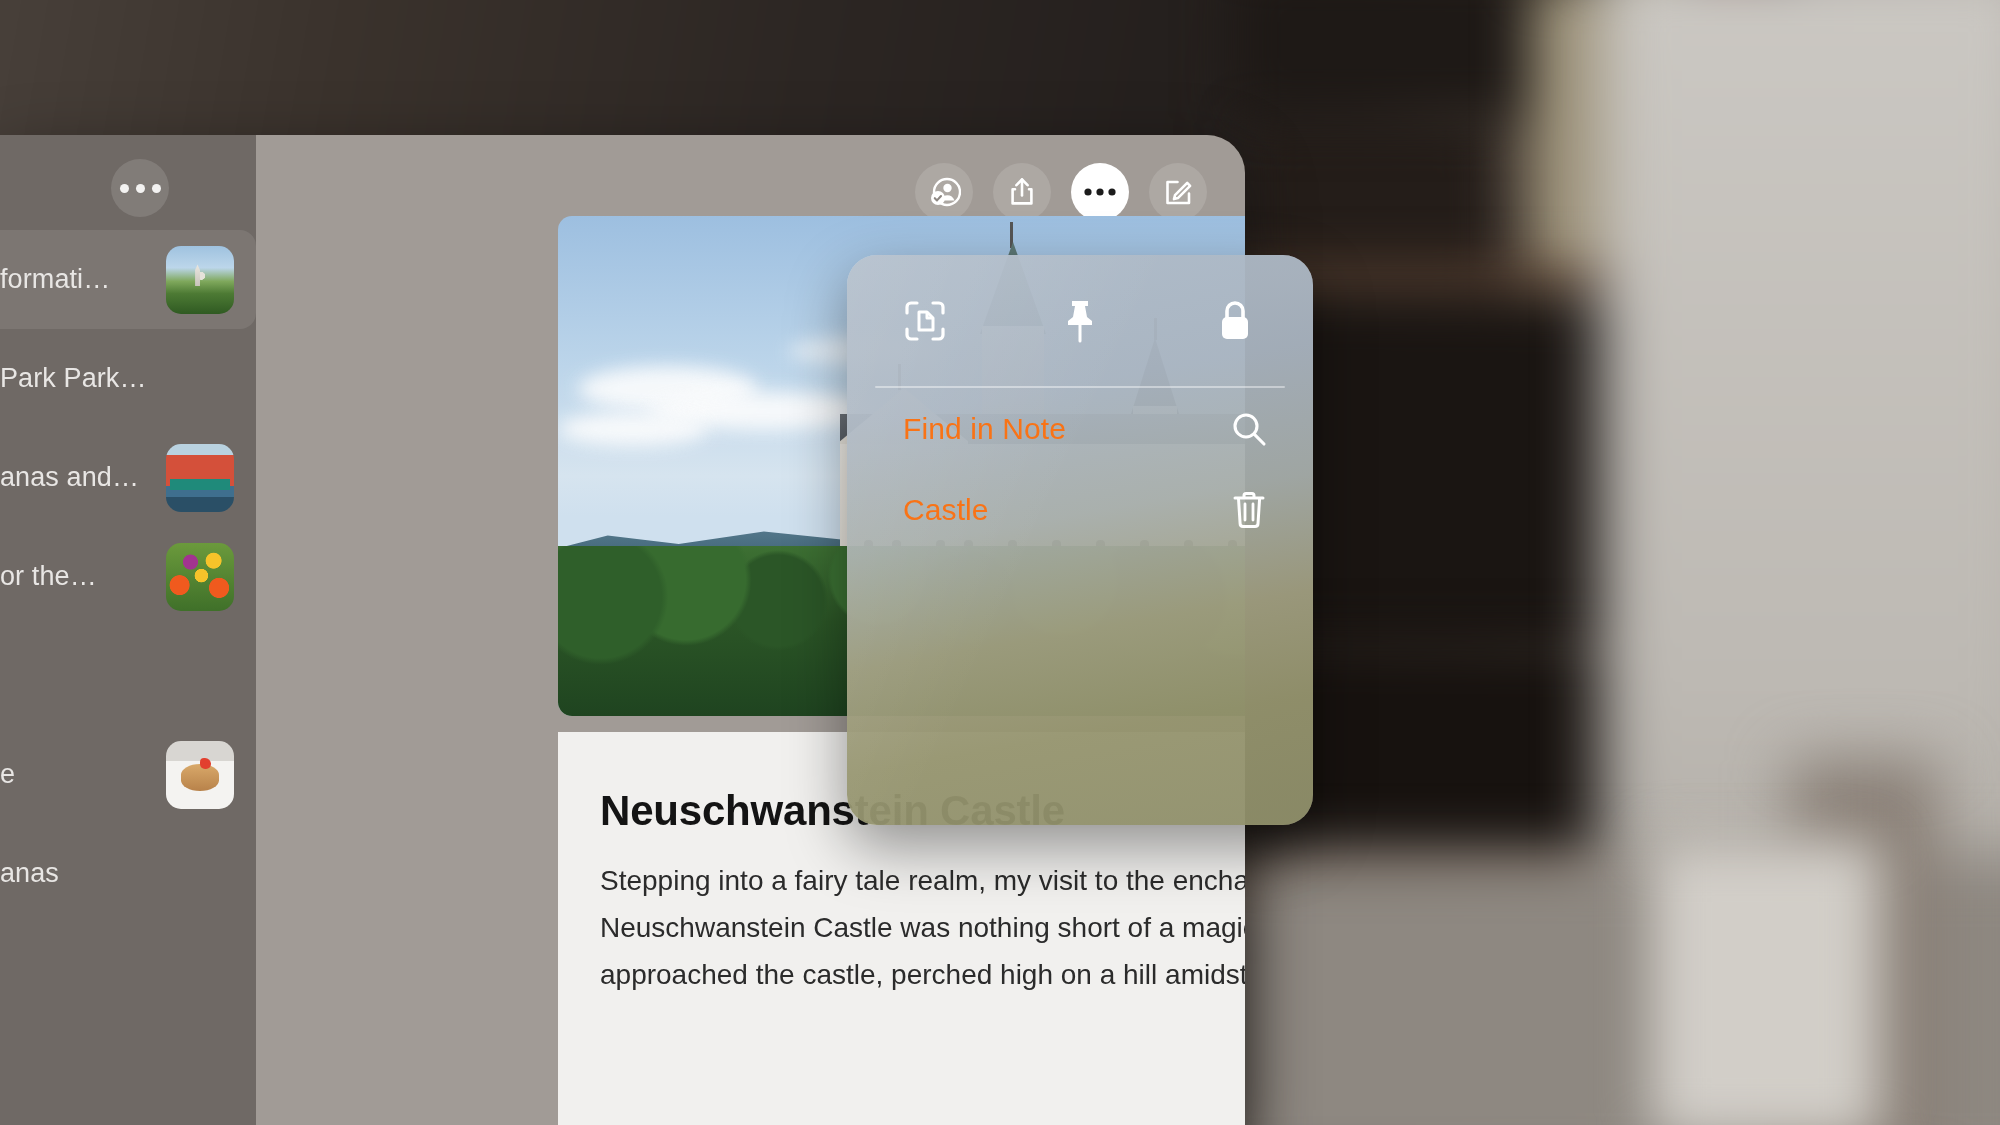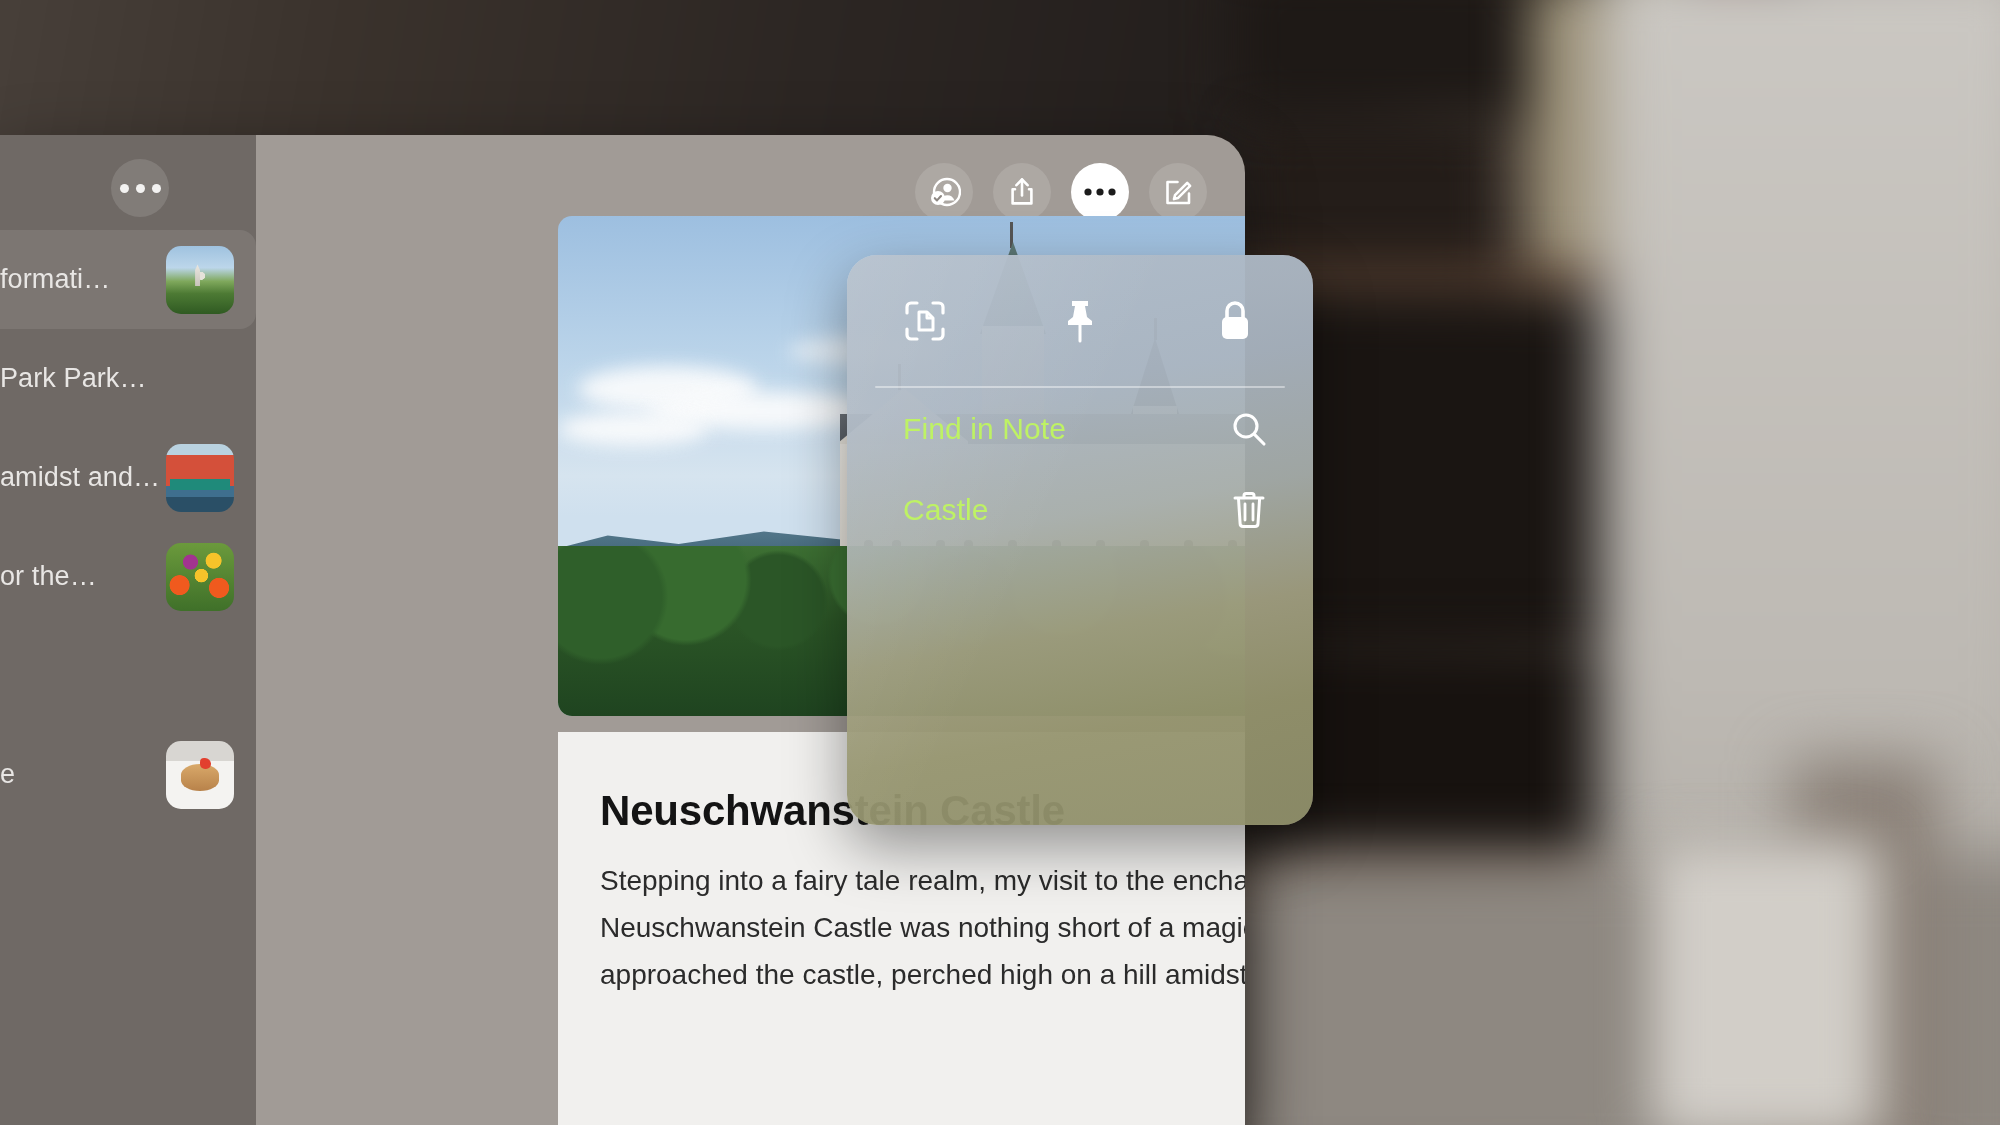--- a/index.html
+++ b/index.html
@@ -270,21 +270,21 @@
   }
   .menu-divider {
     position:absolute; left:28px; top:131px; width:410px; height:2px;
     background:rgba(255,255,255,.42); border-radius:2px;
   }
   .menu-items { position:absolute; left:0; top:133px; width:100%; }
   .menu-item {
     height:81px; display:flex; align-items:center; justify-content:space-between;
     padding:0 44px 0 56px;
   }
-  .menu-item-label { font-size:30px; color:#bef264; letter-spacing:.1px; }
+  .menu-item-label { font-size:30px; color:#f97316; letter-spacing:.1px; }
   .menu-item-icon { width:40px; display:flex; justify-content:center; }
 </style>
 </head>
 <body>
 
 <div id="bg">
   <div class="bg-base"></div>
   <div class="shelf nook-left"></div>
   <div class="shelf shelf-top"></div>
   <div class="shelf book-beige"></div>
@@ -316,37 +316,40 @@
       <div class="sb-row selected">
         <span class="sb-label">formati…</span>
         <span class="sb-thumb th-castle"></span>
       </div>
 
       <div class="sb-row">
         <span class="sb-label">Park Park…</span>
       </div>
 
       <div class="sb-row">
-        <span class="sb-label">amidst and…</span>
+        <span class="sb-label">anas and…</span>
         <span class="sb-thumb th-venice"></span>
       </div>
 
       <div class="sb-row">
         <span class="sb-label">or the…</span>
         <span class="sb-thumb th-tulips"></span>
       </div>
 
       <div class="sb-gap"></div>
 
 
       <div class="sb-row">
         <span class="sb-label">e</span>
         <span class="sb-thumb th-pancake"></span>
       </div>
 
+      <div class="sb-row">
+        <span class="sb-label">anas</span>
+      </div>
 
     </div>
   </div>
 
   <div id="detail">
 
     <div class="dt-toolbar">
 
       <div class="tb-btn">
         <svg width="34" height="34" viewBox="0 0 34 34">

